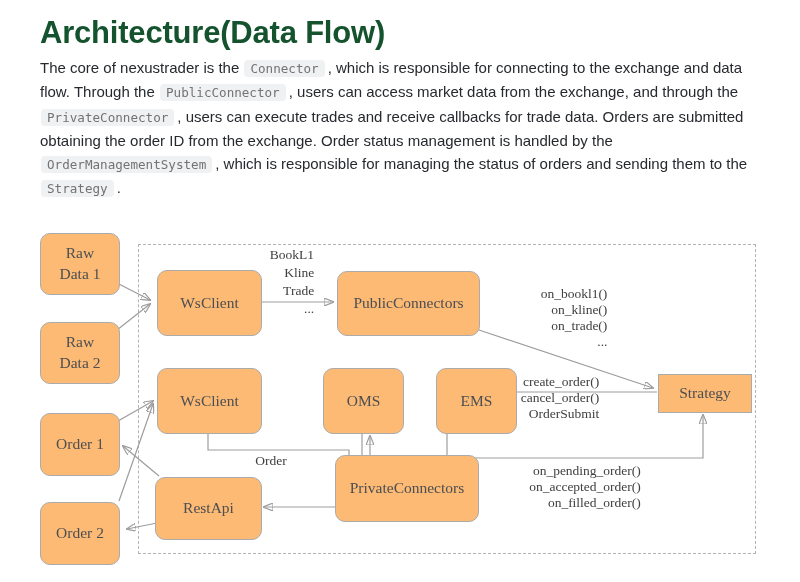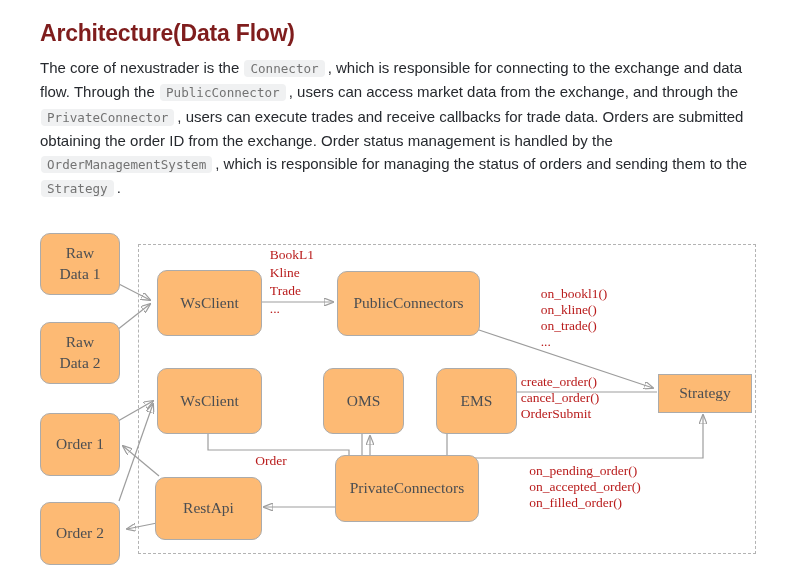--- a/index.html
+++ b/index.html
@@ -1,39 +1,39 @@
 <!DOCTYPE html>
 <html><head>
 <meta charset="utf-8">
 <style>
   html,body{margin:0;padding:0;background:#ffffff;}
   body{width:800px;height:582px;position:relative;overflow:hidden;
        font-family:"Liberation Sans","DejaVu Sans",sans-serif;}
   .page-title{position:absolute;left:40px;top:16px;margin:0;
-       font-size:23px;line-height:34px;font-weight:700;color:#7f1d1d;
+       font-size:31px;line-height:34px;font-weight:700;color:#14532d;
        letter-spacing:-0.2px;}
   .para{position:absolute;left:40px;top:56px;width:730px;
        font-size:15px;line-height:23.3px;color:#26292e;}
   .para .pline{white-space:nowrap;}
   .code{font-family:"DejaVu Sans Mono","Liberation Mono",monospace;
        font-size:12.6px;background:#f0f1f2;color:#737373;
        border-radius:4px;padding:1px 6px;margin:0 3px 0 1px;}
   .diagram-layer{position:absolute;left:0;top:0;width:800px;height:582px;}
   .boundary{position:absolute;left:138px;top:244px;width:616px;height:308px;
        border:1.2px dashed #b3b3b3;}
   svg.edges{position:absolute;left:0;top:0;width:800px;height:582px;}
   svg.edges path{stroke:#9d9d9d;stroke-width:1.2;fill:none;}
   .node{position:absolute;background:#fdba74;border:1px solid #ababab;
        border-radius:10px;display:flex;align-items:center;justify-content:center;
        text-align:center;font-family:"Liberation Serif","DejaVu Serif",serif;
        font-size:15.5px;color:#4b4e52;white-space:pre-line;line-height:1.35;}
   .node.sharp{border-radius:0;}
-  .edge-label{position:absolute;transform:translateX(-50%);text-align:left;
+  .edge-label{position:absolute;transform:translateX(-50%);text-align:right;
        font-family:"Liberation Serif","DejaVu Serif",serif;
-       font-size:13.5px;color:#b91c1c;white-space:nowrap;}
+       font-size:13.5px;color:#404040;white-space:nowrap;}
 </style>
 </head>
 <body>
 
 <h1 class="page-title">Architecture(Data Flow)</h1>
 
 <div class="para" id="para">
     <div class="pline">The core of nexustrader is the <span class="code">Connector</span>, which is responsible for connecting to the exchange and data</div>
     <div class="pline">flow. Through the <span class="code">PublicConnector</span>, users can access market data from the exchange, and through the</div>
     <div class="pline"><span class="code">PrivateConnector</span>, users can execute trades and receive callbacks for trade data. Orders are submitted</div>

